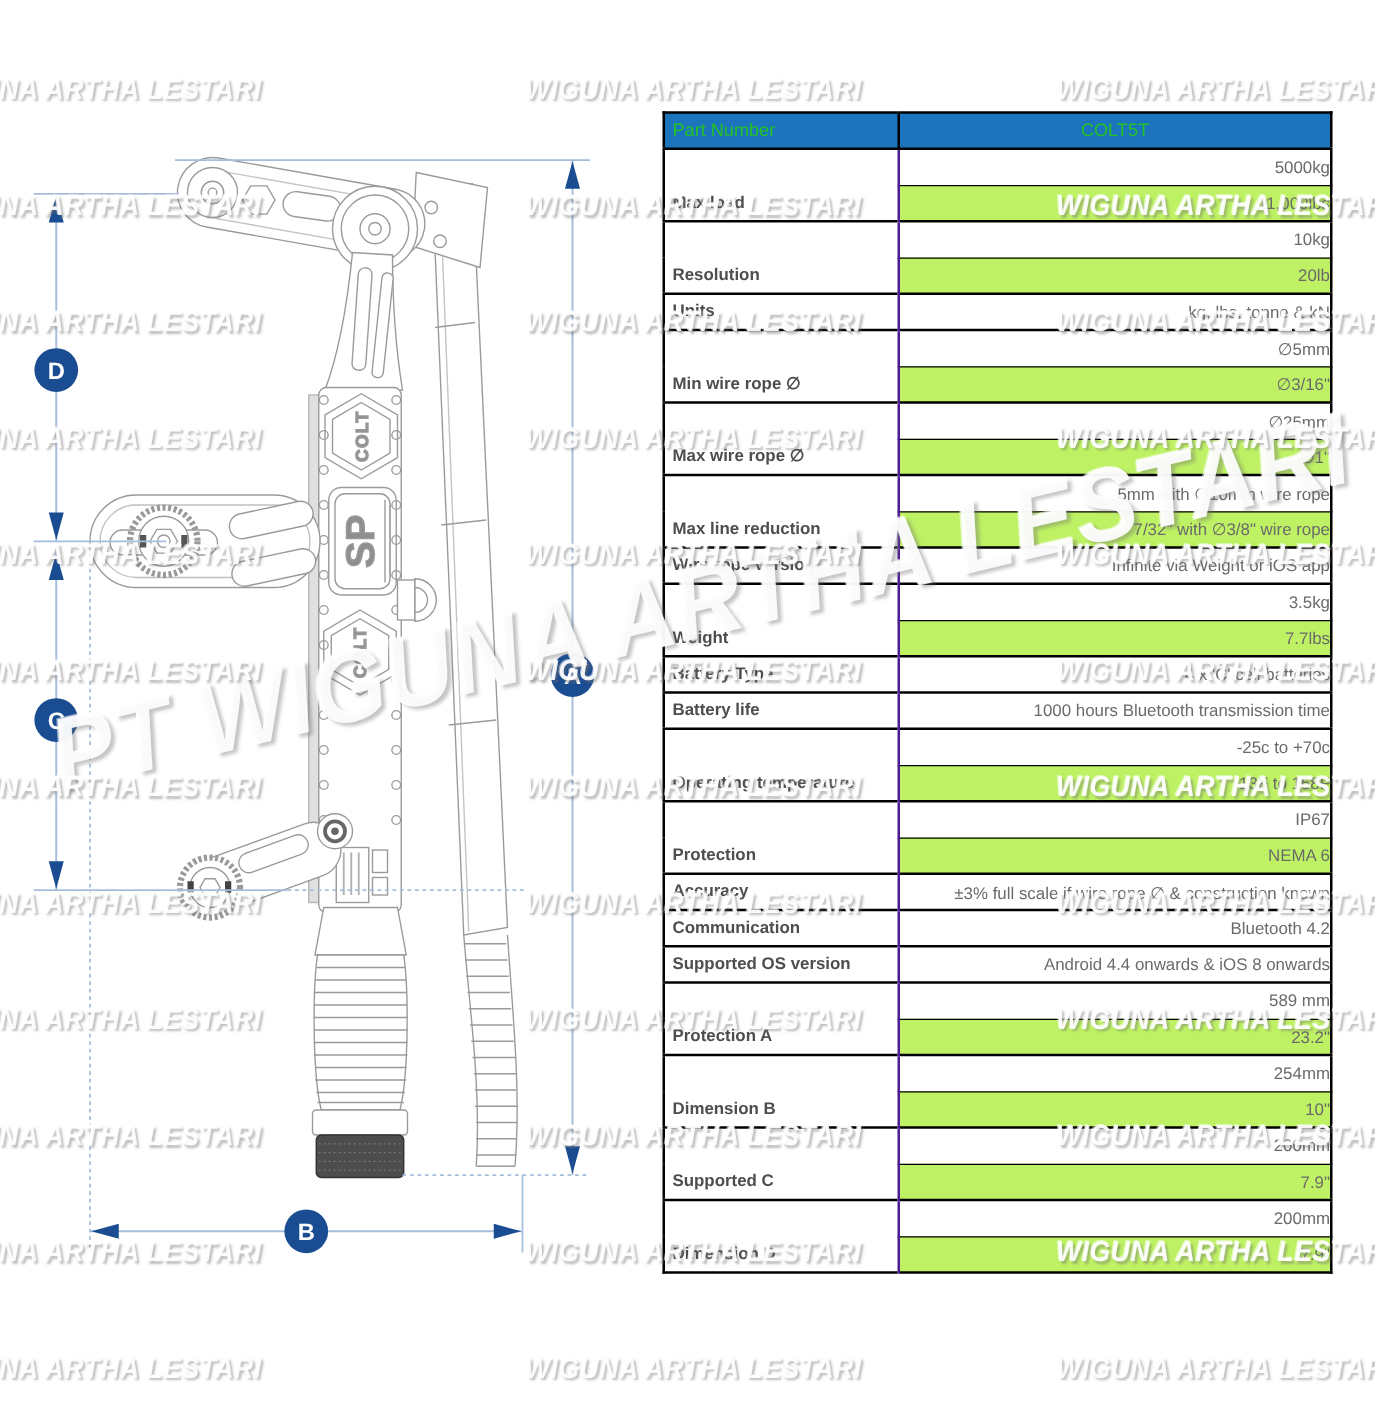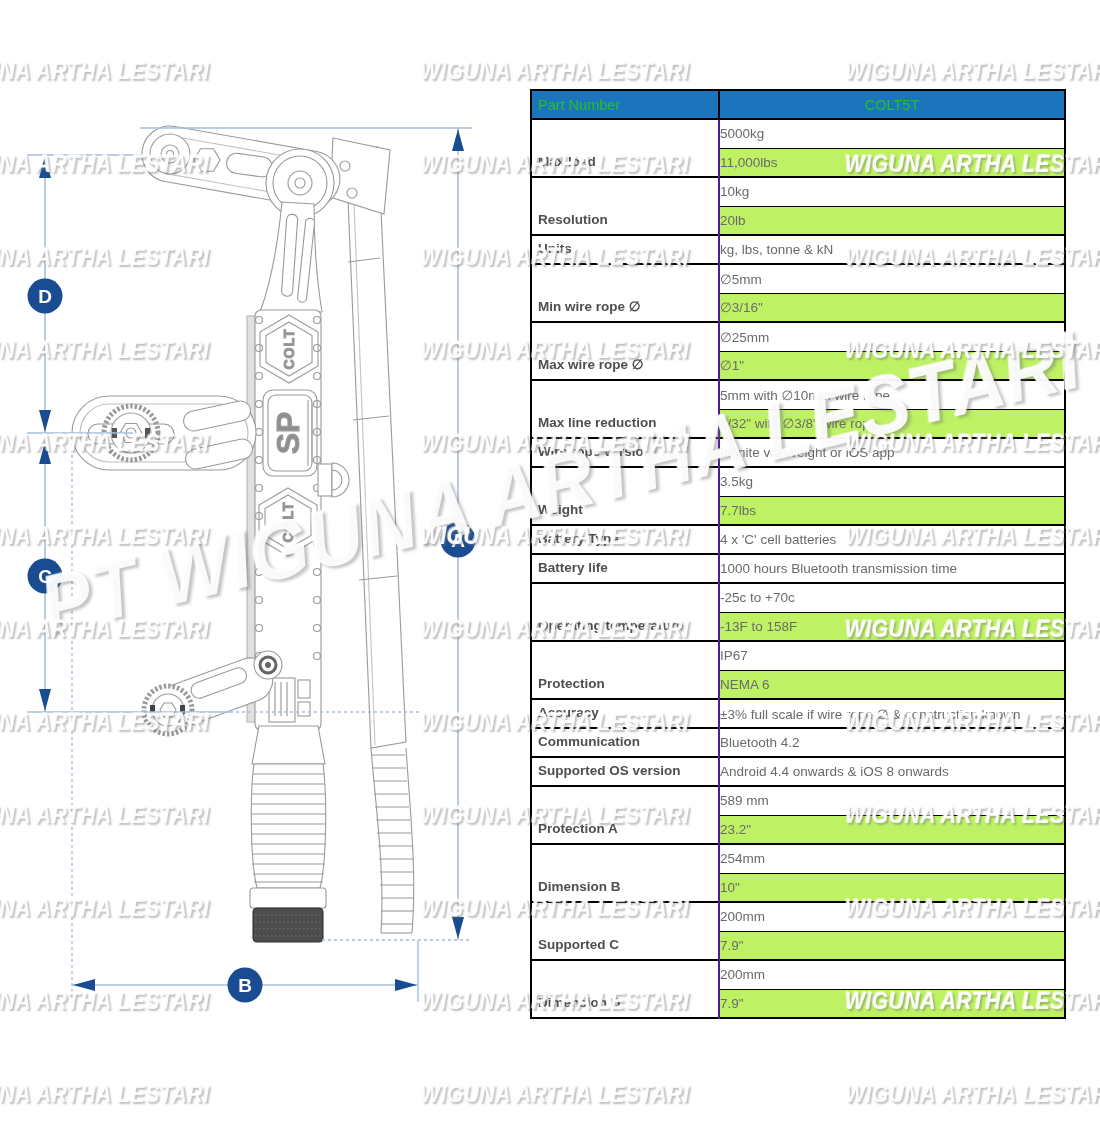--- a/index.html
+++ b/index.html
@@ -13,21 +13,21 @@
                 background:#fff; z-index:2; }
   #spec-table col.c1 { width:188px; }
   #spec-table th { height:29px; background:#1c75bc; color:#25c125; font-weight:normal;
                    font-size:14.5px; border-bottom:2px solid #000; }
   #spec-table th.h-label { text-align:left; padding-left:6px; border-right:2px solid #000; }
   #spec-table tbody { border-top:2px solid #000; }
   #spec-table tbody tr + tr td { border-top:1.5px solid #000; }
   #spec-table td.lbl { border-right:2px solid #4c1d95; vertical-align:bottom;
                        padding:0 2px 7px 6px; font-weight:bold; color:#4e4e4e;
                        font-size:13.5px; background:#fff; }
-  #spec-table td.val { height:29px; text-align:left; color:#6a6a6a; font-size:13.5px; }
+  #spec-table td.val { height:29px; text-align:right; color:#6a6a6a; font-size:13.5px; }
   #spec-table td.gray { background:#bef264; }
 
   
   #watermark-layer { position:absolute; inset:0; z-index:5; pointer-events:none; }
   .wm-tile { position:absolute; white-space:nowrap; font-weight:bold; font-style:italic;
              font-size:23px; letter-spacing:.5px; transform:scaleX(.92);
              transform-origin:0 0; color:rgba(255,255,255,.92);
              text-shadow:2px 2px 2px rgba(110,110,110,.45), -1px -1px 0 rgba(255,255,255,.6); }
   #wm-diagonal { position:absolute; left:42px; top:560px; width:1080px; white-space:nowrap;
              font-weight:bold; font-style:italic; font-size:82px; letter-spacing:1px;

